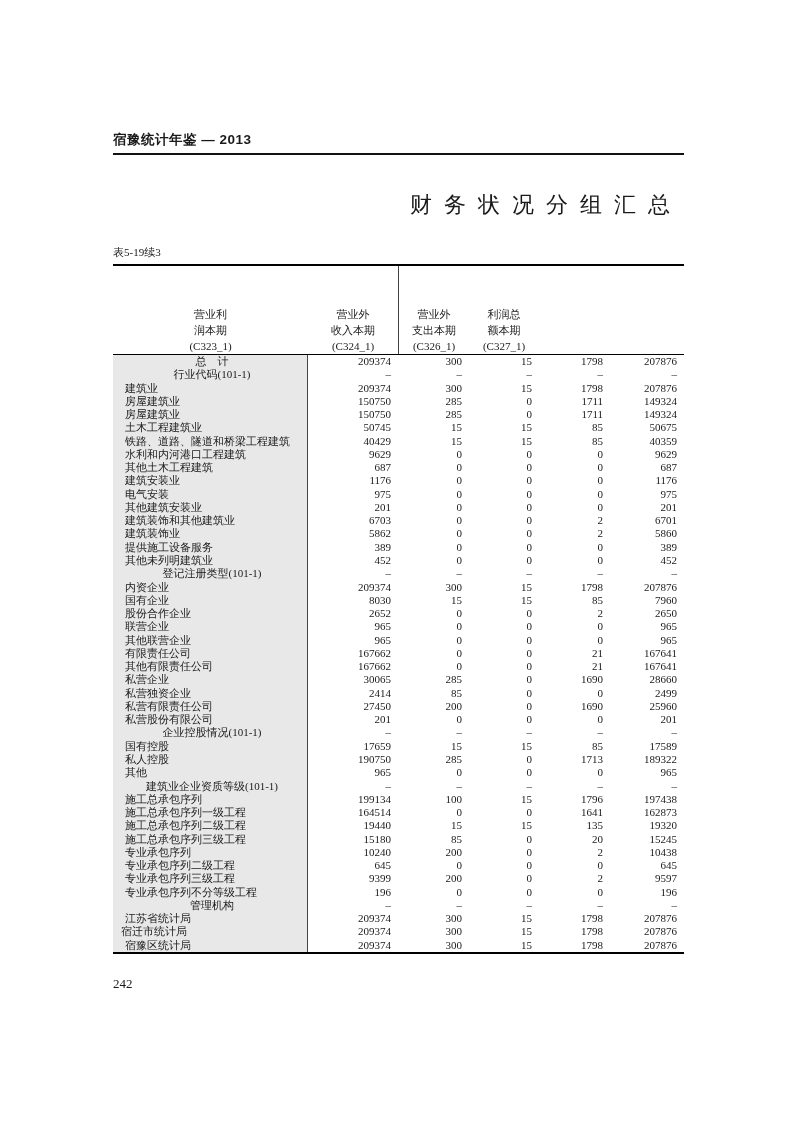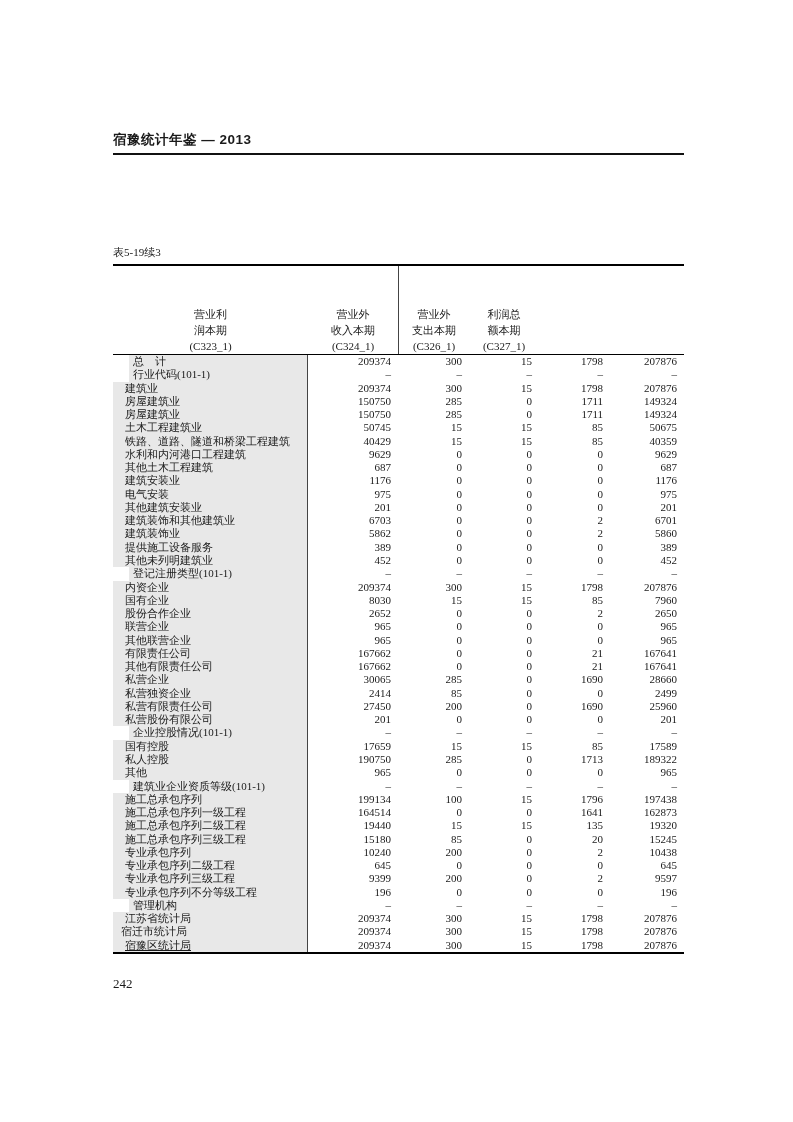--- a/index.html
+++ b/index.html
@@ -18,29 +18,30 @@
          border-bottom:1px solid #000;font-size:11px;}
   .th{position:relative;display:flex;flex-direction:column;align-items:center;justify-content:flex-end;
       line-height:16px;white-space:nowrap;}
   .th.item{background:#e8e8e8;border-right:1px solid #444;font-size:12.5px;letter-spacing:1px;}
   .thead .th:nth-child(3),.thead .th:nth-child(5),.thead .th:nth-child(6){border-left:1px solid #444;}
   .subbox{position:absolute;left:0;right:0;top:23px;bottom:0;border-top:1px solid #444;border-left:1px solid #444;
       display:flex;flex-direction:column;align-items:center;justify-content:center;line-height:15px;}
   .tbody{font-size:11px;}
   .trow{display:grid;grid-template-columns:195px 90px 71px 70px 71px 74px;height:13.27px;line-height:13.3px;}
   .tlabel{background:#e8e8e8;border-right:1px solid #444;padding-left:12px;white-space:nowrap;overflow:hidden;}
-  .tlabel.center{text-align:left;padding-left:4px;margin-left:16px;}
+  .tlabel.center{text-align:center;padding-left:4px;}
   .tval{text-align:right;padding-right:7px;white-space:nowrap;}
 </style>
 </head>
 <body>
 
 <div class="page">
   <div class="masthead">宿豫统计年鉴 — 2013</div>
   <div class="head-rule"></div>
+  <div class="doc-title">财务状况分组汇总</div>
   <div class="table-caption">表5-19续3</div>
 
   <div class="tbl">
     <div class="thead" id="thead">
     <div class="th">
           <span>营业利</span>
           <span>润本期</span>
           <span>(C323_1)</span>
         </div>
         <div class="th">
@@ -406,21 +407,21 @@
         </div>
         <div class="trow">
           <div class="tlabel" style="padding-left: 8px;">宿迁市统计局</div>
           <div class="tval">209374</div>
           <div class="tval">300</div>
           <div class="tval">15</div>
           <div class="tval">1798</div>
           <div class="tval">207876</div>
         </div>
         <div class="trow">
-          <div class="tlabel" style=" text-decoration: underline;">宿豫区统计局</div>
+          <div class="tlabel" style="">宿豫区统计局</div>
           <div class="tval">209374</div>
           <div class="tval">300</div>
           <div class="tval">15</div>
           <div class="tval">1798</div>
           <div class="tval">207876</div>
         </div>
       </div>
   </div>
 
   <div class="page-number">242</div>

